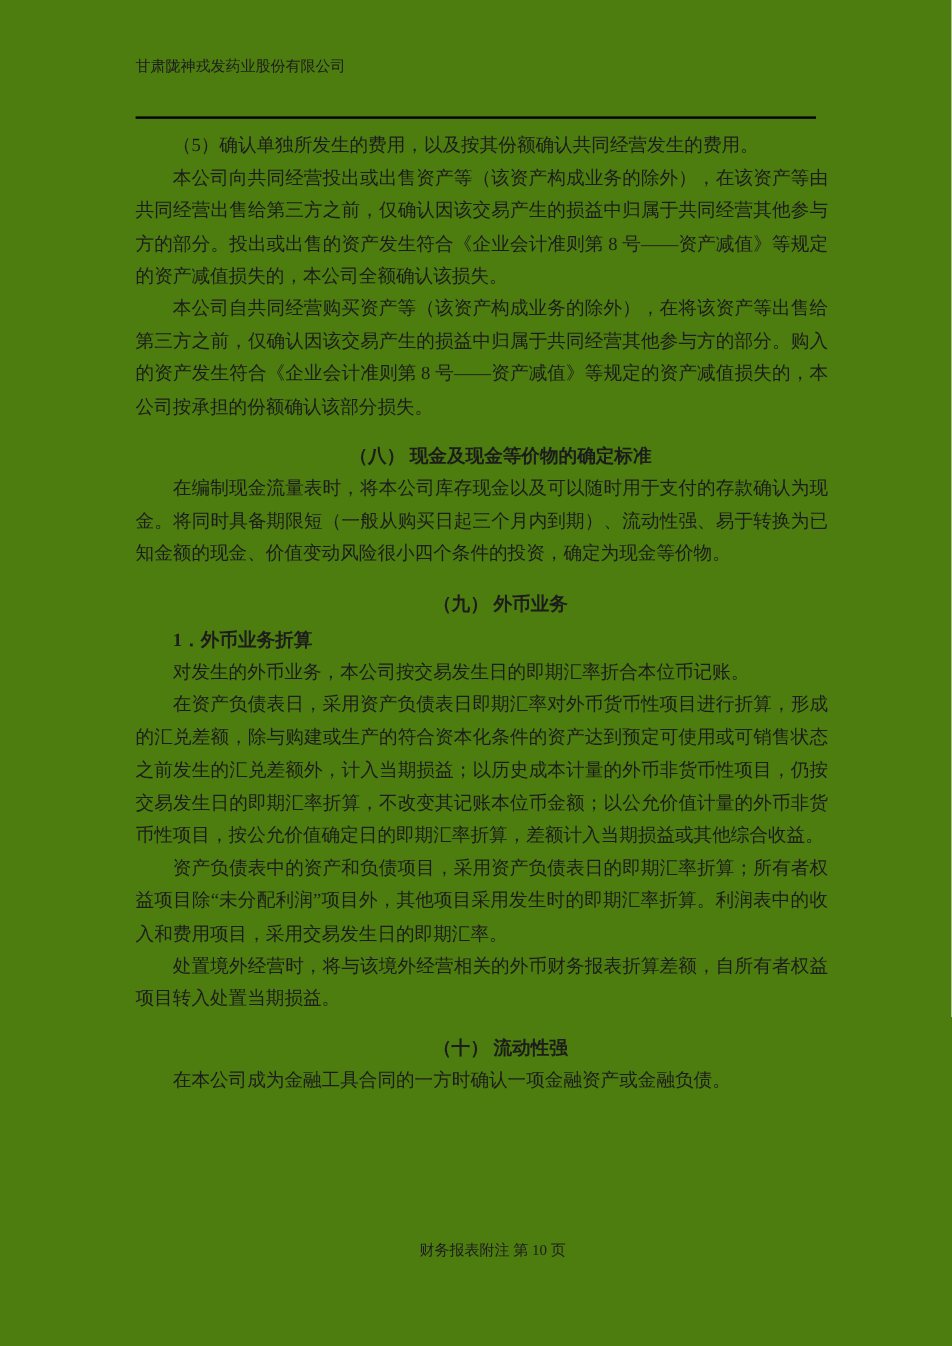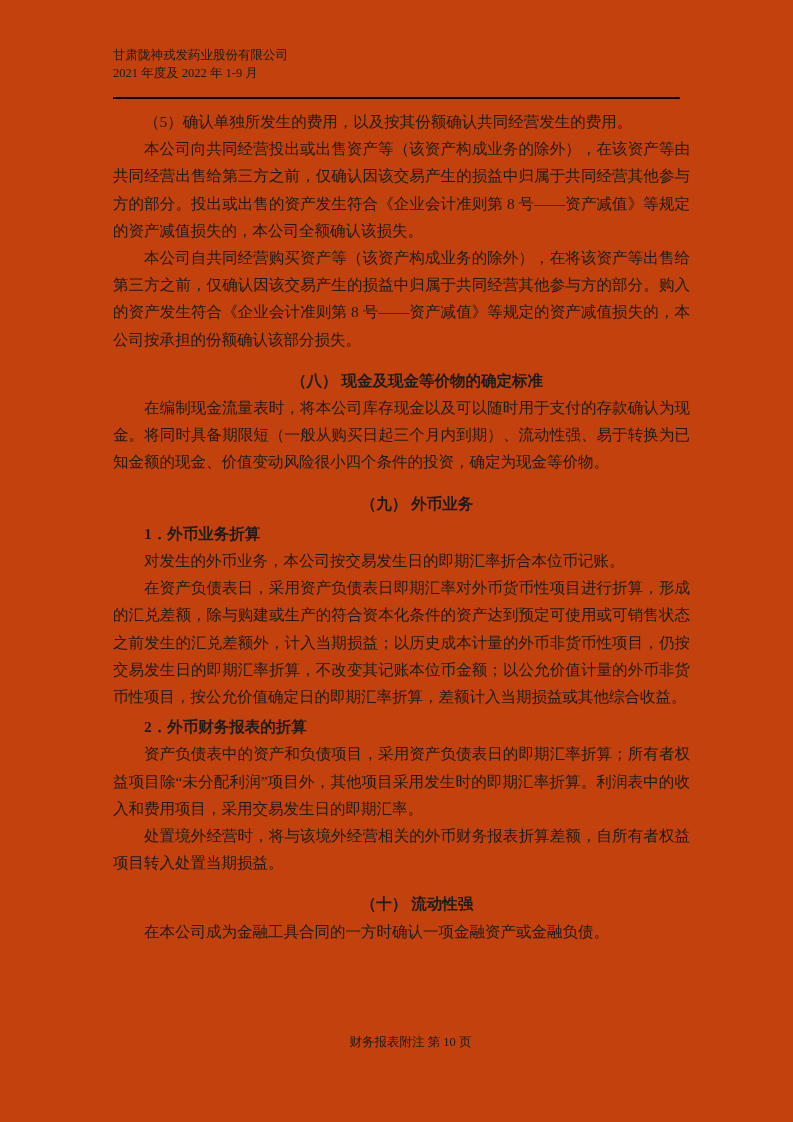--- a/index.html
+++ b/index.html
@@ -5,21 +5,21 @@
   * { margin: 0; padding: 0; box-sizing: border-box; }
   html, body { background: #ffffff; }
   body {
     font-family: "Liberation Serif", "DejaVu Serif", serif;
     color: #1c1c1c;
   }
   .page {
     position: relative;
     width: 793px;
     height: 1122px;
-    background: #c2410c;
+    background: #4d7c0f;
     overflow: hidden;
   }
   
   .doc-header {
     position: absolute;
     left: 113px;
     top: 46px;
     width: 567px;
     font-size: 12.5px;
     line-height: 18px;
@@ -72,35 +72,33 @@
     padding-left: 28px;
   }
 </style>
 </head>
 <body>
 
 <div class="page">
 
   <div class="doc-header">
     <span class="hline">甘肃陇神戎发药业股份有限公司</span>
-    <span class="hline">2021 年度及 2022 年 1-9 月</span>
   </div>
   <div class="header-rule"></div>
 
   <div class="content">
     <p class="para">（5）确认单独所发生的费用，以及按其份额确认共同经营发生的费用。</p>
     <p class="para">本公司向共同经营投出或出售资产等（该资产构成业务的除外），在该资产等由共同经营出售给第三方之前，仅确认因该交易产生的损益中归属于共同经营其他参与方的部分。投出或出售的资产发生符合《企业会计准则第 8 号——资产减值》等规定的资产减值损失的，本公司全额确认该损失。</p>
     <p class="para">本公司自共同经营购买资产等（该资产构成业务的除外），在将该资产等出售给第三方之前，仅确认因该交易产生的损益中归属于共同经营其他参与方的部分。购入的资产发生符合《企业会计准则第 8 号——资产减值》等规定的资产减值损失的，本公司按承担的份额确认该部分损失。</p>
     <p class="heading">（八） 现金及现金等价物的确定标准</p>
     <p class="para">在编制现金流量表时，将本公司库存现金以及可以随时用于支付的存款确认为现金。将同时具备期限短（一般从购买日起三个月内到期）、流动性强、易于转换为已知金额的现金、价值变动风险很小四个条件的投资，确定为现金等价物。</p>
     <p class="heading">（九） 外币业务</p>
     <p class="subheading">1．外币业务折算</p>
     <p class="para">对发生的外币业务，本公司按交易发生日的即期汇率折合本位币记账。</p>
     <p class="para">在资产负债表日，采用资产负债表日即期汇率对外币货币性项目进行折算，形成的汇兑差额，除与购建或生产的符合资本化条件的资产达到预定可使用或可销售状态之前发生的汇兑差额外，计入当期损益；以历史成本计量的外币非货币性项目，仍按交易发生日的即期汇率折算，不改变其记账本位币金额；以公允价值计量的外币非货币性项目，按公允价值确定日的即期汇率折算，差额计入当期损益或其他综合收益。</p>
-    <p class="subheading">2．外币财务报表的折算</p>
     <p class="para">资产负债表中的资产和负债项目，采用资产负债表日的即期汇率折算；所有者权益项目除“未分配利润”项目外，其他项目采用发生时的即期汇率折算。利润表中的收入和费用项目，采用交易发生日的即期汇率。</p>
     <p class="para">处置境外经营时，将与该境外经营相关的外币财务报表折算差额，自所有者权益项目转入处置当期损益。</p>
     <p class="heading">（十） 流动性强</p>
     <p class="para">在本公司成为金融工具合同的一方时确认一项金融资产或金融负债。</p>
   </div>
 
   <div class="doc-footer">财务报表附注 第 10 页</div>
 
 </div>
 

